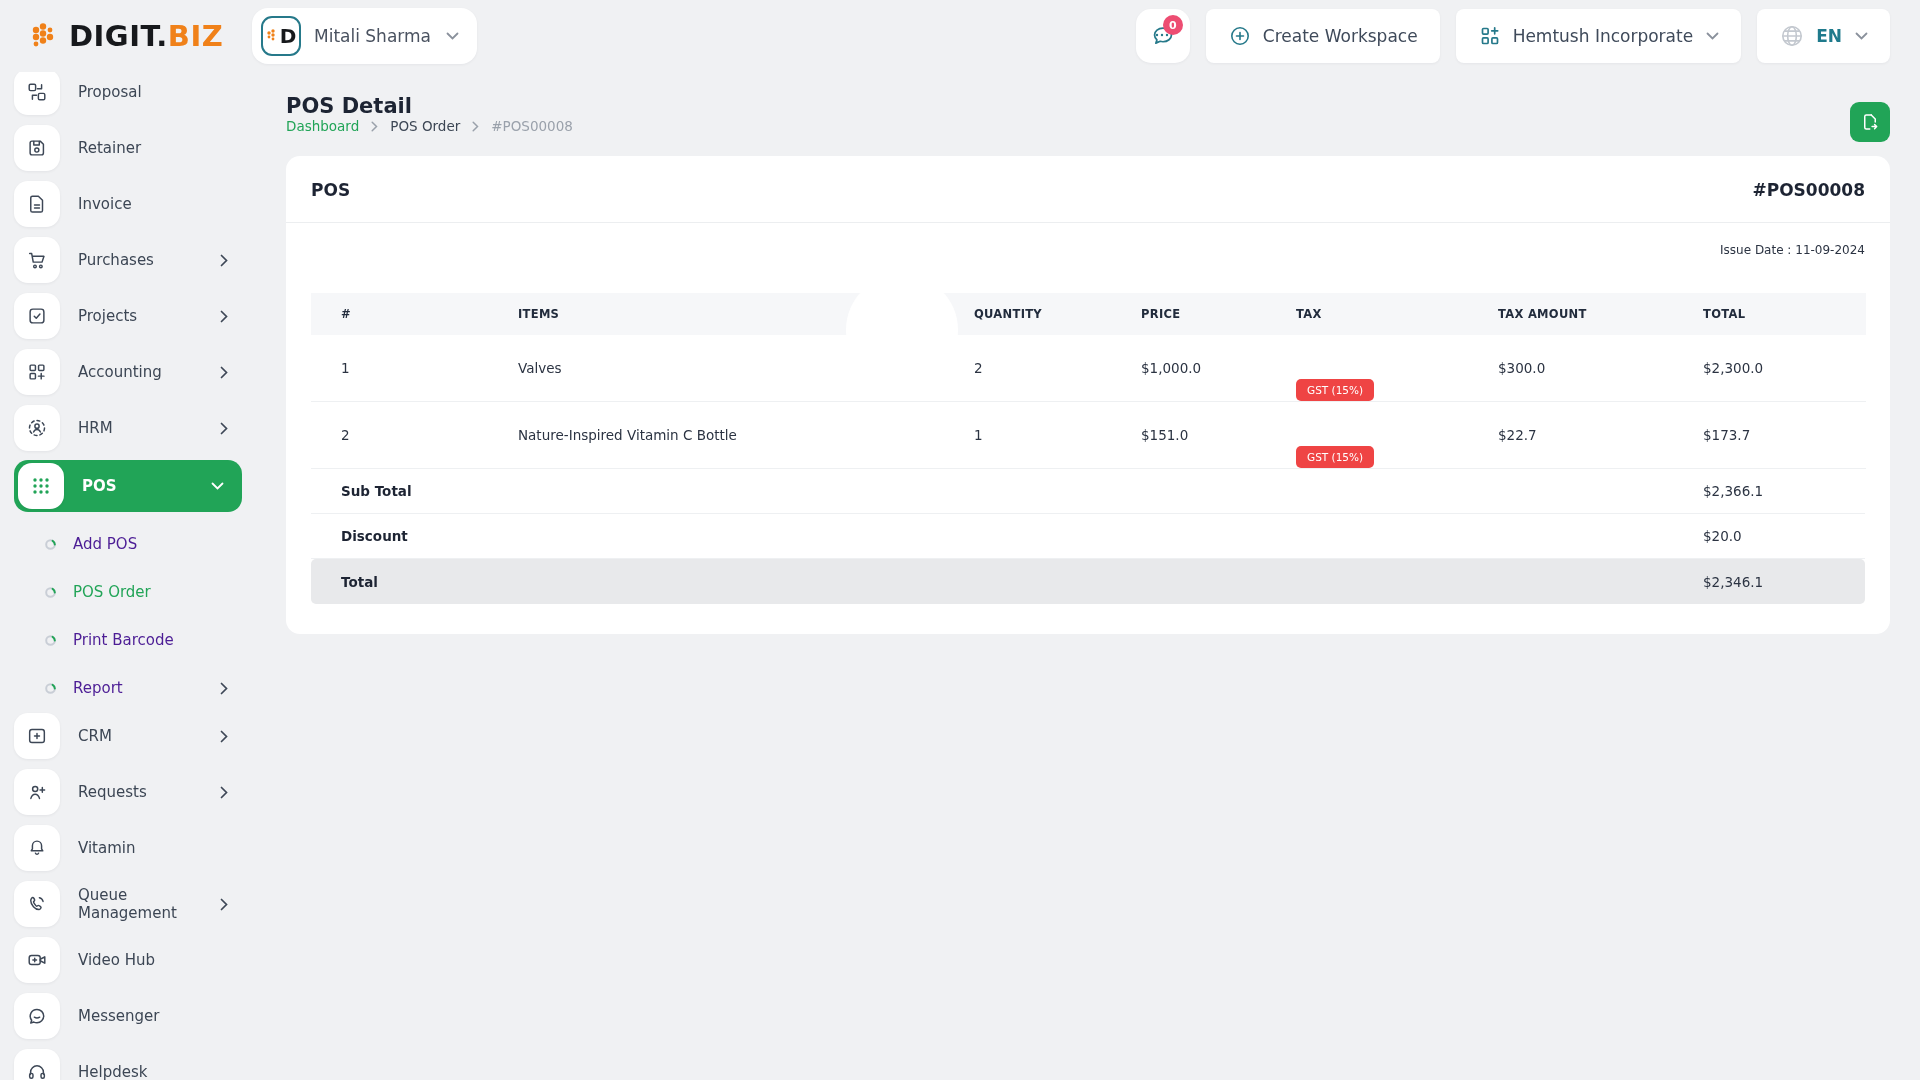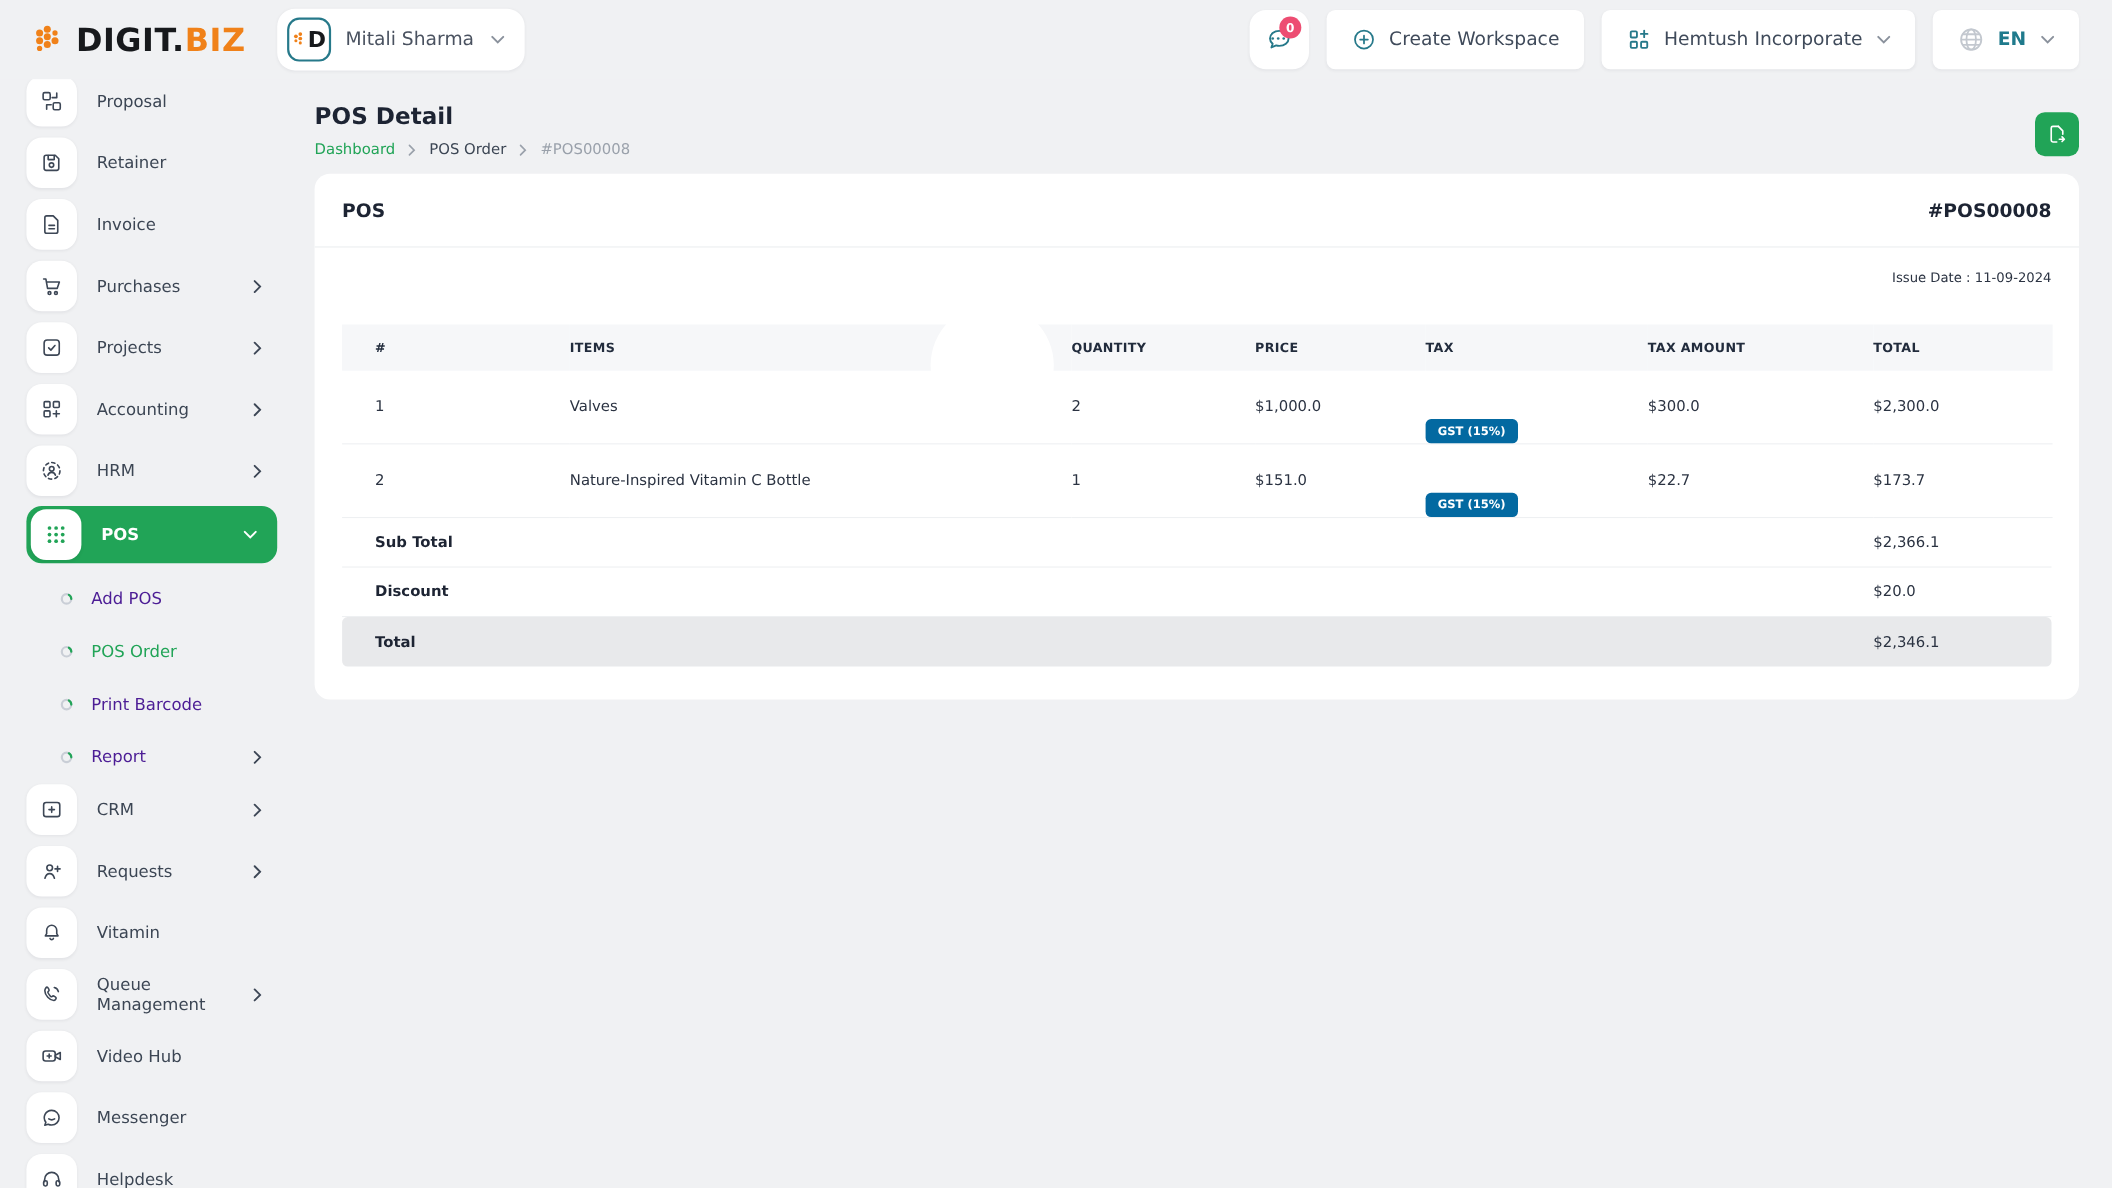--- a/index.html
+++ b/index.html
@@ -28,38 +28,38 @@
     box-shadow:0 1px 3px rgba(15,23,42,.05); }
   .badge{ position:absolute; top:6px; right:7px; min-width:20px; height:20px; border-radius:10px;
     background:#ed4d72; color:#fff; font-size:11px; font-weight:700; display:flex;
     align-items:center; justify-content:center; padding:0 5px; }
   .pill-btn{ display:flex; align-items:center; gap:11px; background:#fff; border-radius:8px;
     height:54px; padding:0 22px; cursor:pointer; box-shadow:0 1px 3px rgba(15,23,42,.05);
     font-size:17px; color:#3f4a5a; white-space:nowrap; }
   .chev{ margin-left:2px; }
 
   
-  .sidebar{ position:absolute; top:64px; left:10px; width:252px; height:1016px; overflow:hidden; padding:4px 10px 4px 14px; }
+  .sidebar{ position:absolute; top:64px; left:0; width:252px; height:1016px; overflow:hidden; padding:4px 10px 4px 14px; }
   .side-item{ display:flex; align-items:center; height:48px; margin-bottom:8px; cursor:pointer; }
   .tile{ width:46px; height:46px; background:#fff; border-radius:14px; display:flex; align-items:center;
     justify-content:center; box-shadow:0 1px 3px rgba(15,23,42,.06); flex:none; }
   .side-label{ margin-left:18px; font-size:15px; color:#3c4654; }
   .side-chev{ margin-left:auto; margin-right:14px; }
   .side-item.active-pill{ background:#21a457; border-radius:14px; padding:3px 4px; height:52px; }
   .side-item.active-pill .side-label{ color:#fff; font-weight:700; }
   .sub-item{ display:flex; align-items:center; height:48px; padding-left:30px; cursor:pointer; }
   .sub-item .bullet{ flex:none; }
   .sub-label{ margin-left:16px; font-size:15px; color:#4c1d95; }
   .sub-item.active .sub-label{ color:#21a457; }
 
   
   .main{ position:absolute; left:252px; top:72px; width:1668px; }
   .page-head{ display:flex; align-items:flex-start; padding:22px 30px 0 34px; }
   .page-title{ font-size:21px; font-weight:700; color:#1d2433; }
-  .crumbs{ display:flex; align-items:center; gap:12px; margin-top:10px; font-size:13.5px; }
+  .crumbs{ display:flex; align-items:center; gap:12px; font-size:13.5px; }
   .crumb-link{ color:#21a457; cursor:pointer; }
   .crumb-mid{ color:#3c4654; cursor:pointer; }
   .crumb-cur{ color:#9aa1ab; }
   .export-btn{ margin-left:auto; width:40px; height:40px; background:#21a457; border-radius:9px;
     display:flex; align-items:center; justify-content:center; cursor:pointer; margin-top:8px; }
 
   .card{ position:relative; margin:14px 30px 0 34px; background:#fff; border-radius:14px;
     padding:24px 25px 22px 25px; overflow:hidden; min-height:478px; }
   .card-head{ display:flex; align-items:center; }
   .card-title{ font-size:17px; font-weight:700; color:#1d2433; }
@@ -68,21 +68,21 @@
   .issue-row{ display:flex; justify-content:flex-end; margin-top:20px; font-size:12px; color:#2b3342; }
   .issue-row b{ font-weight:400; }
   .deco-circle{ position:absolute; left:560px; top:118px; width:112px; height:112px;
     background:#fff; border-radius:50%; z-index:2; pointer-events:none; }
 
   table.items{ width:100%; border-collapse:collapse; margin-top:36px; table-layout:fixed; }
   table.items thead th{ background:#f6f7f9; height:42px; text-align:left; font-size:11.5px;
     letter-spacing:.3px; color:#222c3d; font-weight:700; }
   table.items th:first-child, table.items td:first-child{ padding-left:30px; }
   table.items tbody td{ height:54px; font-size:13.5px; color:#2b3342; border-bottom:1px solid #eef0f2; }
-  .tax-badge{ display:inline-block; background:#0369a1; color:#fff; font-size:10.5px; font-weight:700;
+  .tax-badge{ display:inline-block; background:#ef4444; color:#fff; font-size:10.5px; font-weight:400;
     padding:5px 11px; border-radius:5px;margin-top:44px; }
   .sum-row{ position:relative; height:45px; display:flex; align-items:center; border-bottom:1px solid #eef0f2; }
   .sum-row:last-child{ border-bottom:none; }
   .sum-label{ padding-left:30px; font-size:13.5px; font-weight:700; color:#1d2433; }
   .sum-value{ position:absolute; left:1392px; font-size:13.5px; color:#2b3342; }
   .sum-row.total{ background:#e8e9eb; border-radius:5px; border-bottom:none; }
 </style>
 </head>
 <body>
 

